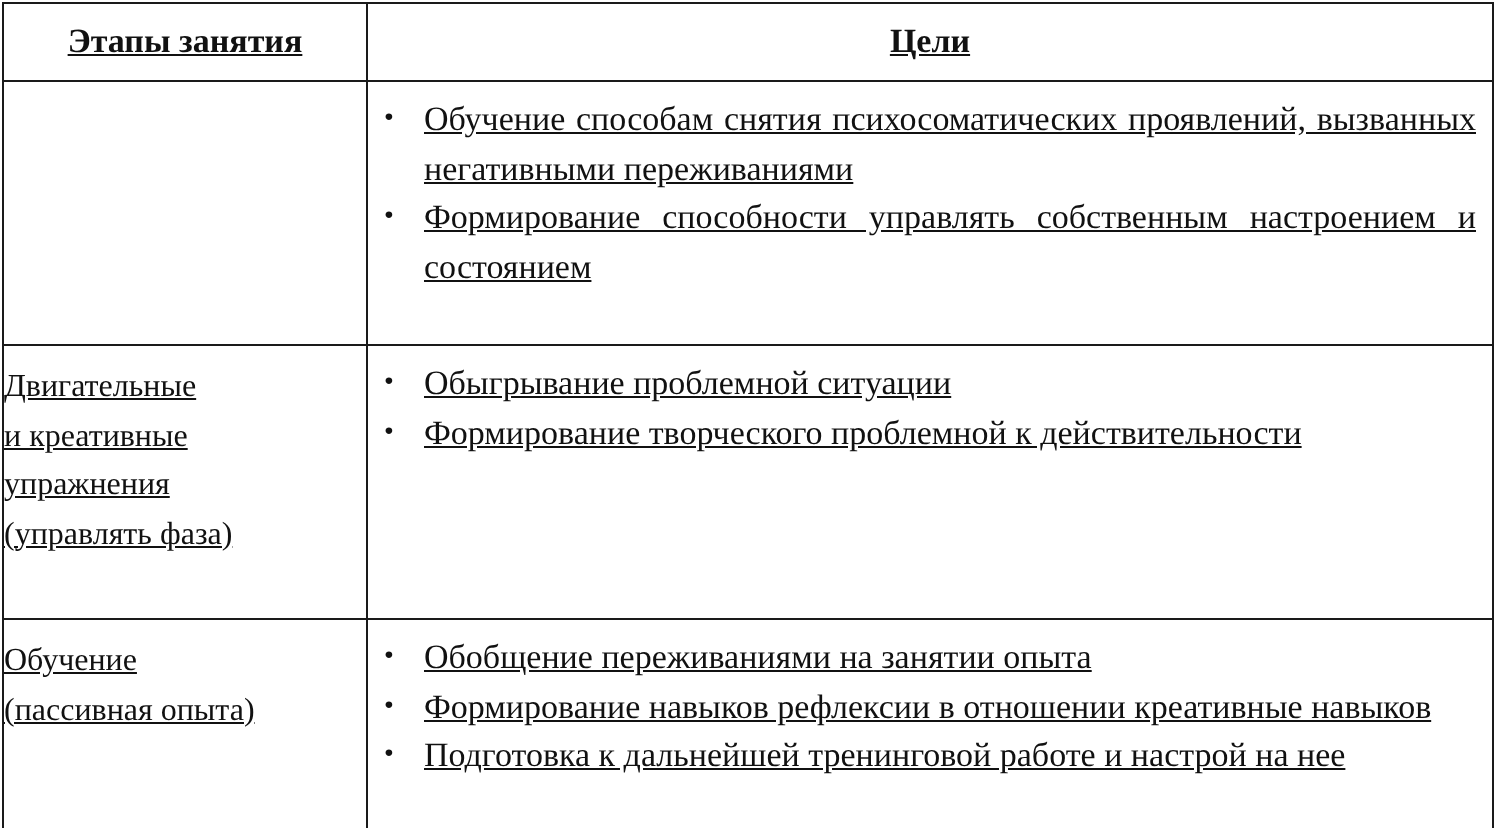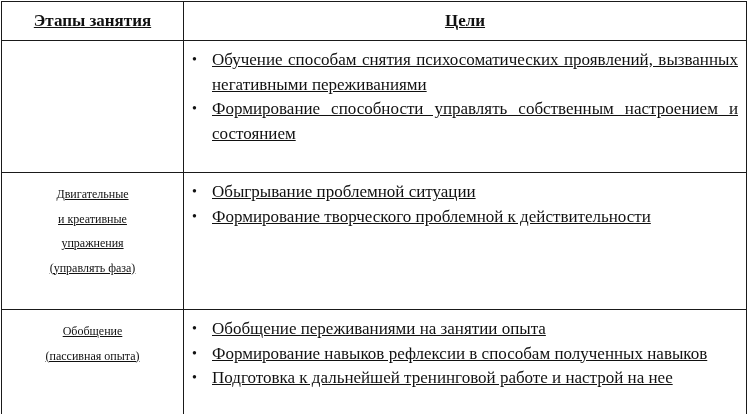--- a/index.html
+++ b/index.html
@@ -3,21 +3,21 @@
   <meta charset="utf-8">
   <style>
     html, body { margin: 0; padding: 0; background: #ffffff; }
     body { width: 748px; height: 414px; overflow: hidden; position: relative;
            font-family: "Liberation Serif", "DejaVu Serif", serif; color: #111; }
     table.goals { position: absolute; left: 1px; top: 1px; width: 746px;
                   border-collapse: collapse; table-layout: fixed; }
     table.goals td, table.goals th { border: 1.5px solid #1a1a1a; vertical-align: top; padding: 0; text-decoration: underline; }
     col.c1 { width: 182px; }
     th { font-weight: bold; font-size: 17px; height: 38px; text-align: center; vertical-align: middle !important; }
-    td.stage { text-align: center; font-size: 12px; line-height: 24.5px; padding-top: 9px !important; margin-top: 30px; }
+    td.stage { font-size: 16px; line-height: 24.5px; padding-top: 9px !important; margin-top: 30px; }
     td.goals-cell { font-size: 17px; line-height: 24.5px; padding: 7px 8px 9px 6px !important; }
     ul { list-style: none; margin: 0; padding: 0; }
     li { position: relative; padding-left: 22px; text-align: justify; }
     li .bullet { position: absolute; left: 2px; top: 0; font-size: 14px; }
     tr.r1 td { height: 115px; }
     tr.r2 td { height: 120px; }
     tr.r3 td { height: 133px; }
     .stage span { display: block; }
   </style>
 </head>
@@ -53,25 +53,25 @@
       </td>
       <td class="goals-cell">
         <ul>
           <li><span class="bullet">•</span><span>Обыгрывание проблемной ситуации</span></li>
           <li><span class="bullet">•</span><span>Формирование творческого проблемной к действительности</span></li>
         </ul>
       </td>
     </tr>
     <tr class="r3">
       <td class="stage">
-        <span>Обобщение</span>
+        <span>Обучение</span>
         <span>(пассивная опыта)</span>
       </td>
       <td class="goals-cell">
         <ul>
           <li><span class="bullet">•</span><span>Обобщение переживаниями на занятии опыта</span></li>
-          <li><span class="bullet">•</span><span>Формирование навыков рефлексии в способам полученных навыков</span></li>
+          <li><span class="bullet">•</span><span>Формирование навыков рефлексии в отношении креативные навыков</span></li>
           <li><span class="bullet">•</span><span>Подготовка к дальнейшей тренинговой работе и настрой на нее</span></li>
         </ul>
       </td>
     </tr>
   </tbody>
 </table>
 
 </body></html>

